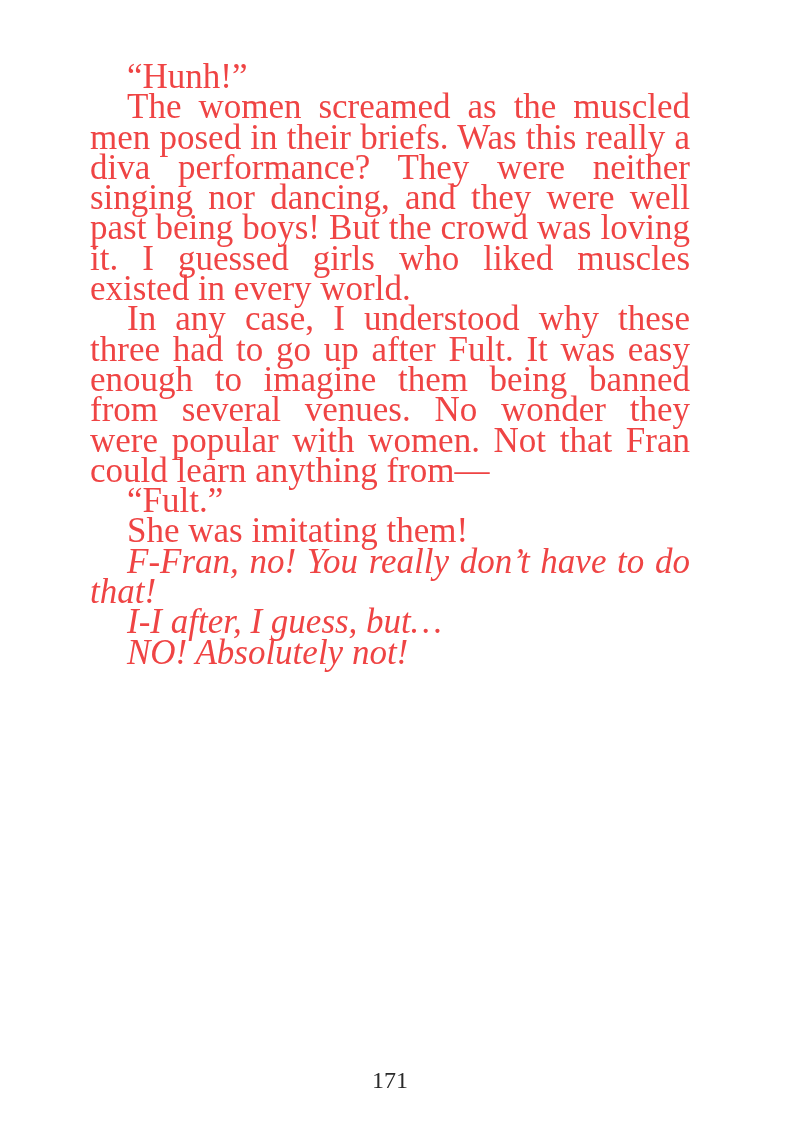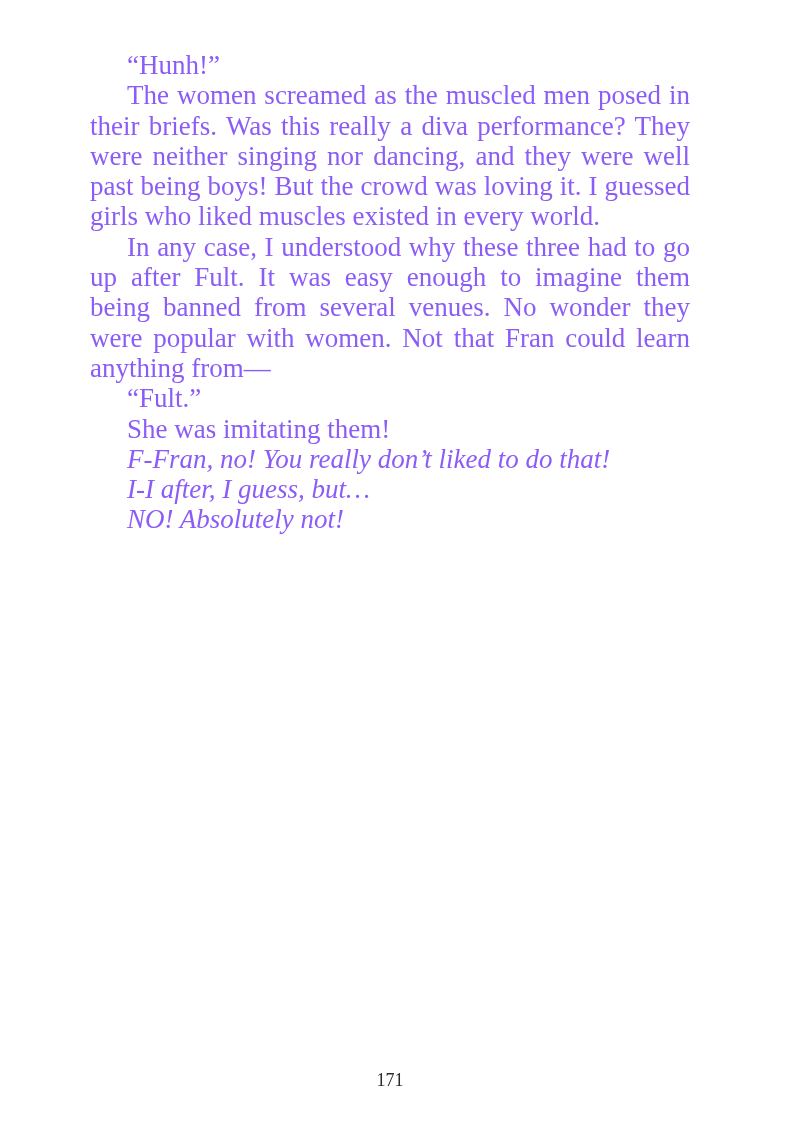--- a/index.html
+++ b/index.html
@@ -14,56 +14,56 @@
     overflow: hidden;
   }
   .page {
     position: absolute;
     inset: 0;
     background: #ffffff;
   }
   .text-block {
     position: absolute;
     left: 90px;
-    top: 50px;
+    top: 62px;
     width: 600px;
     font-family: "Liberation Serif", serif;
-    font-size: 27px;
+    font-size: 35px;
     line-height: 30.3px;
-    color: #8b5cf6;
+    color: #ef4444;
     text-align: justify;
   }
   .text-block p {
     margin: 0;
     padding: 0;
     text-indent: 37px;
   }
   .text-block p.italic {
     font-style: italic;
   }
   .folio {
     position: absolute;
     left: 90px;
     top: 1068px;
     width: 600px;
     text-align: center;
     font-family: "Liberation Serif", serif;
-    font-size: 18px;
+    font-size: 24px;
     line-height: 25px;
     color: #2a2a2a;
   }
 </style>
 </head>
 <body>
 
 <div class="page">
   <main class="text-block">
     <p class="normal">“Hunh!”</p>
     <p class="normal">The women screamed as the muscled men posed in their briefs. Was this really a diva performance? They were neither singing nor dancing, and they were well past being boys! But the crowd was loving it. I guessed girls who liked muscles existed in every world.</p>
     <p class="normal">In any case, I understood why these three had to go up after Fult. It was easy enough to imagine them being banned from several venues. No wonder they were popular with women. Not that Fran could learn anything from—</p>
     <p class="normal">“Fult.”</p>
     <p class="normal">She was imitating them!</p>
-    <p class="italic">F-Fran, no! You really don’t liked to do that!</p>
+    <p class="italic">F-Fran, no! You really don’t have to do that!</p>
     <p class="italic">I-I after, I guess, but…</p>
     <p class="italic">NO! Absolutely not!</p>
   </main>
   <footer class="folio">171</footer>
 </div>
 
 </body></html>

